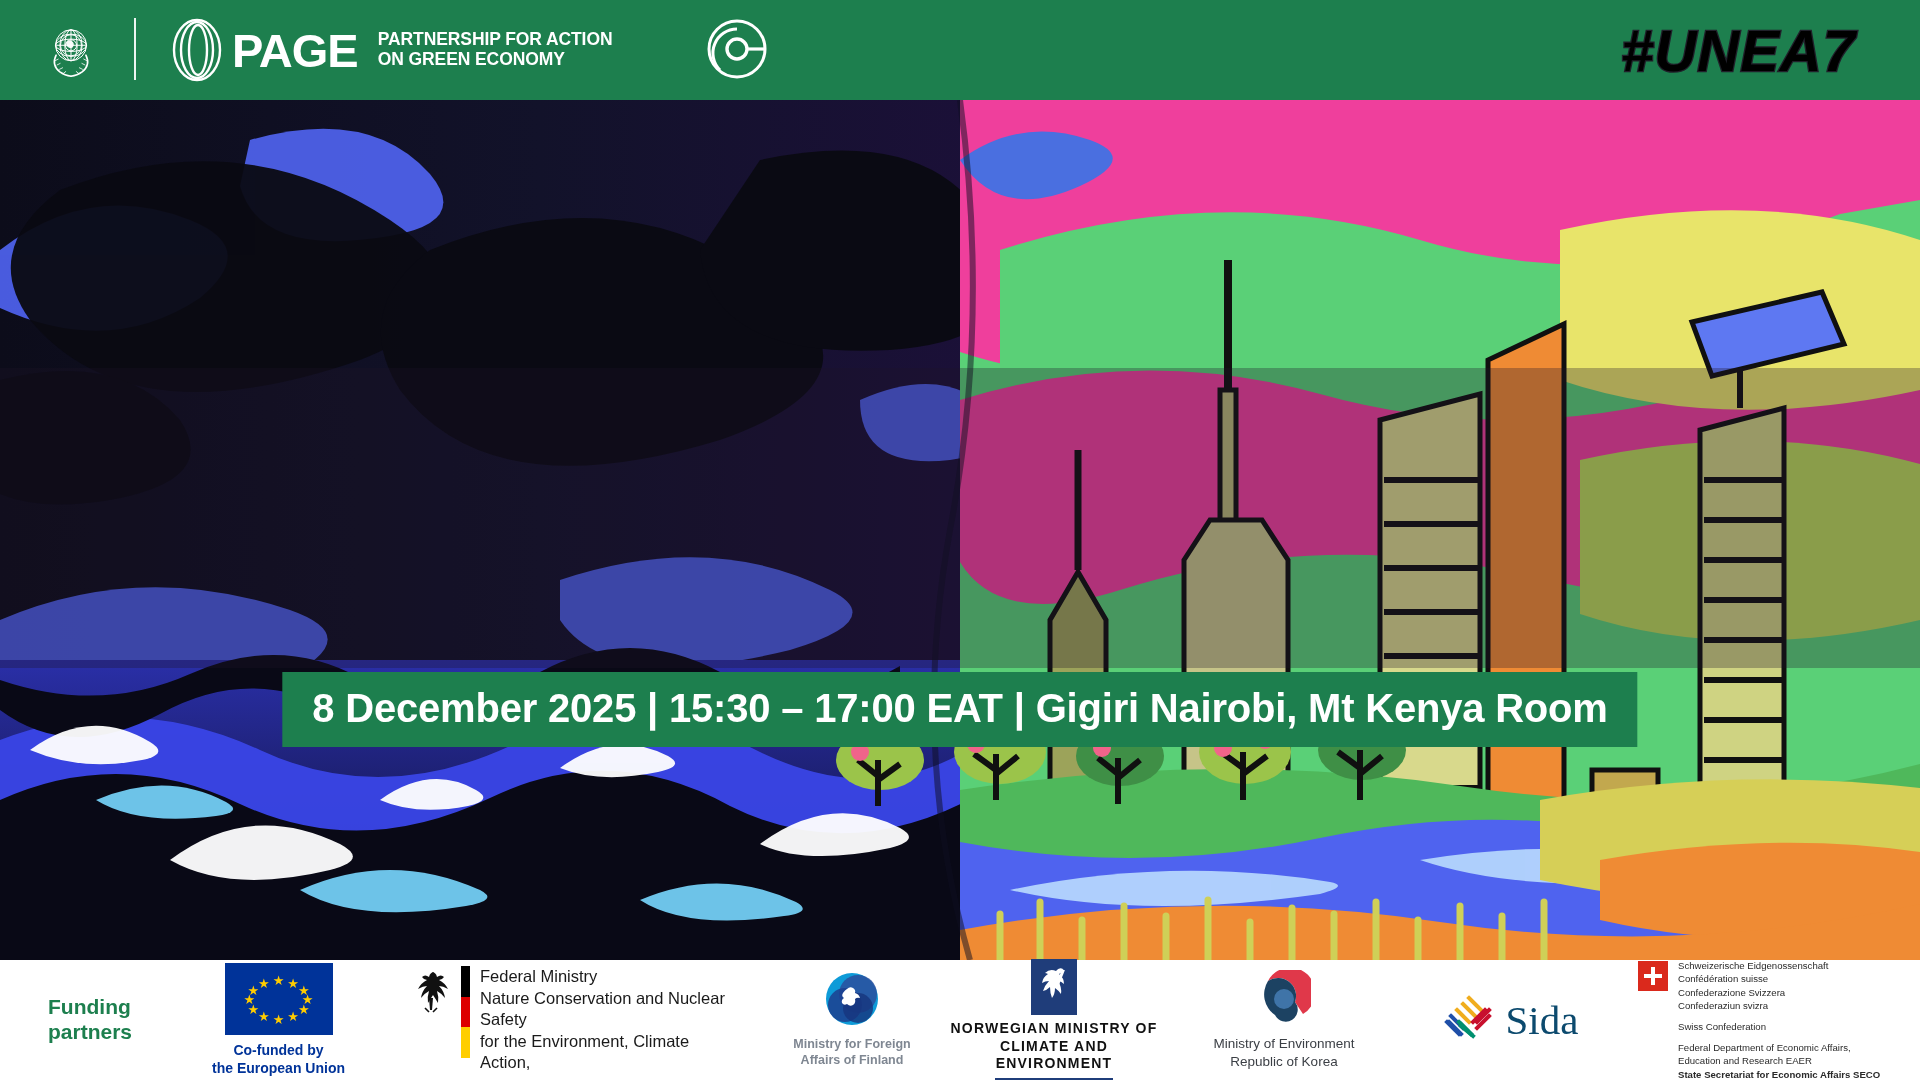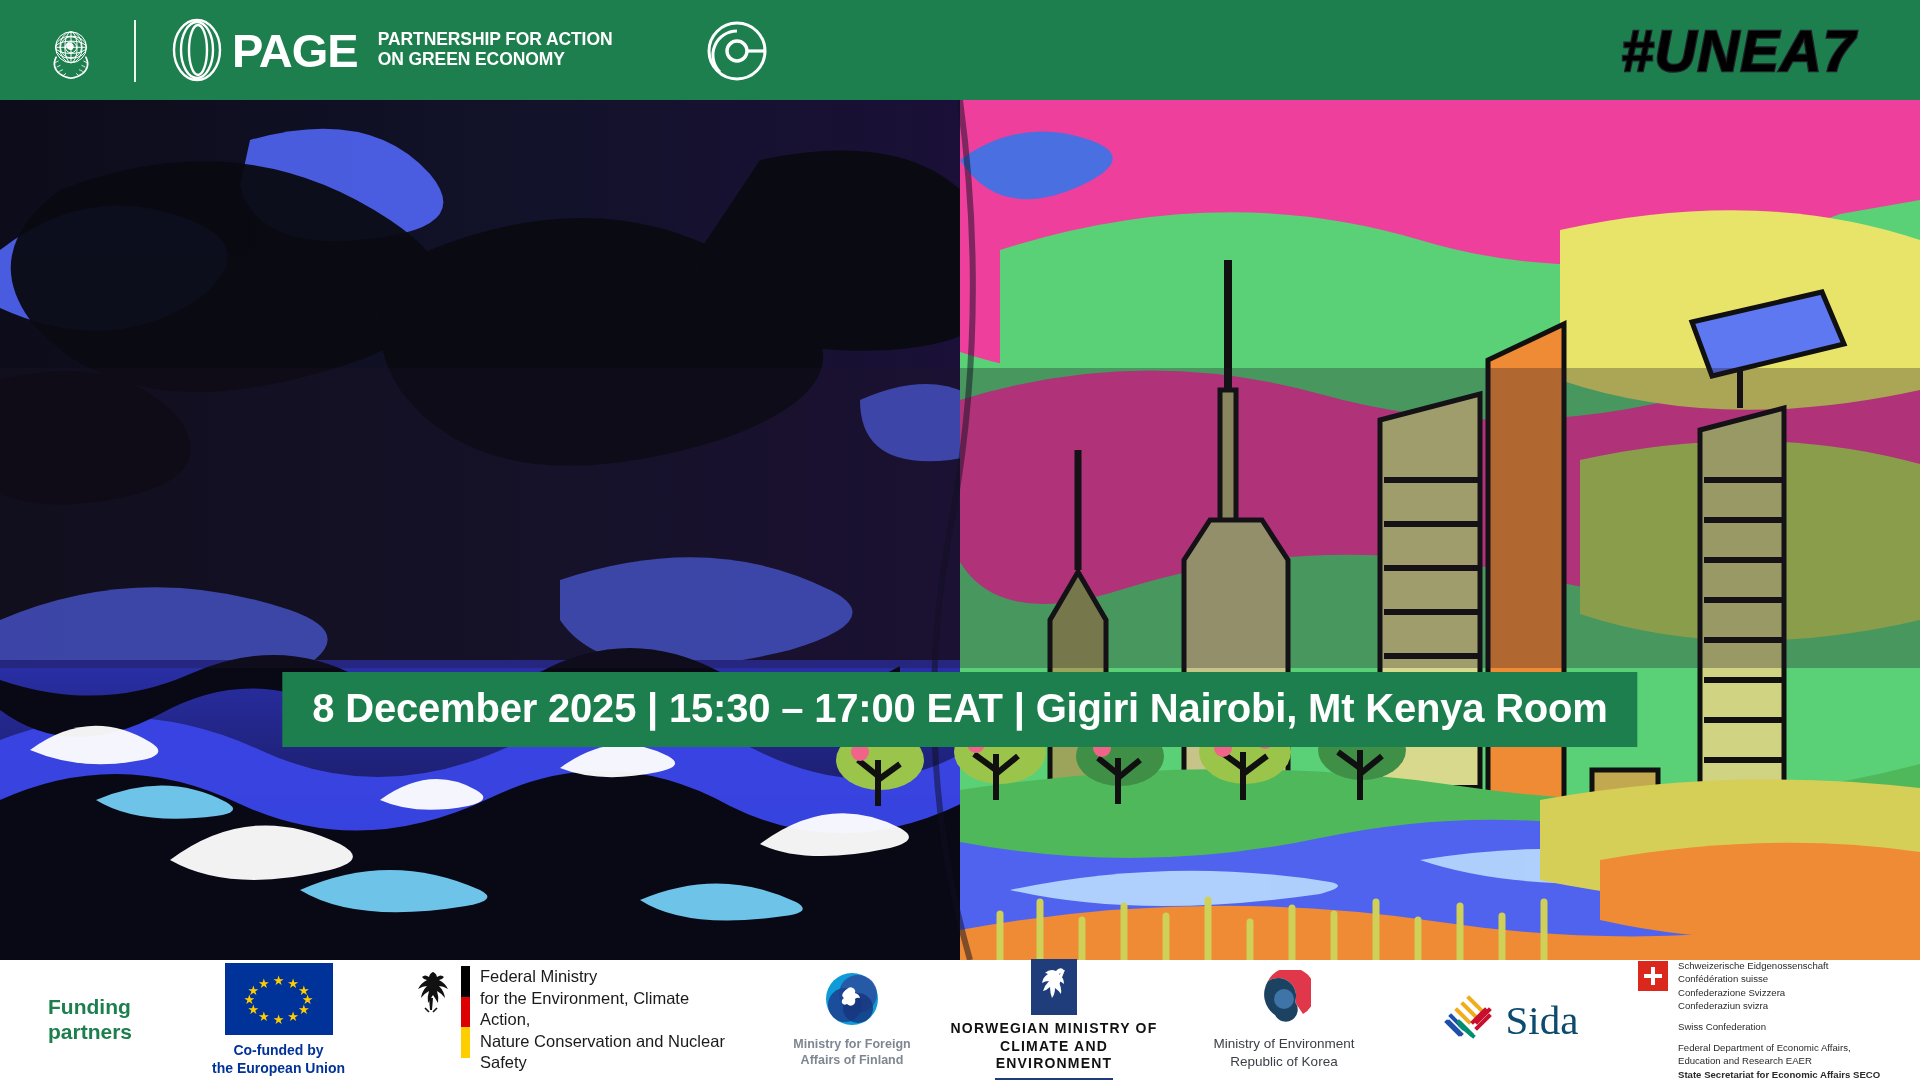--- a/index.html
+++ b/index.html
@@ -25,21 +25,21 @@
     position: absolute;
     left: 0; top: 0;
     width: 1920px;
     height: 100px;
     background: #1d7f4e;
     display: flex;
     align-items: center;
   }
   .header-left {
     display: flex;
-    align-items: flex-end;
+    align-items: flex-start;
     padding-left: 40px;
     gap: 10px;
   }
   .un-emblem { width: 62px; height: 62px; flex: none; }
   .hdr-divider {
     width: 2px;
     height: 62px;
     background: #ffffff;
     margin: 0 22px;
     opacity: .92;
@@ -559,22 +559,22 @@
       <svg class="de-eagle" viewBox="0 0 40 46">
         <g fill="#111111">
           <path d="M20 4 q5 0 6 5 q4 -3 7 0 q-2 3 -5 3 q6 3 9 9 q-5 -3 -9 -3 q5 5 6 12 q-4 -5 -8 -7 q2 6 1 12 q-3 -5 -5 -8 q-2 3 -5 8 q-1 -6 1 -12 q-4 2 -8 7 q1 -7 6 -12 q-4 0 -9 3 q3 -6 9 -9 q-3 0 -5 -3 q3 -3 7 0 q1 -5 6 -5z"></path>
           <path d="M18 30 l1 12 h2 l1 -12z"></path>
           <path d="M14 40 l4 4 M26 40 l-4 4" stroke="#111111" stroke-width="1.6" fill="none"></path>
         </g>
       </svg>
       <div class="de-flagbar"></div>
       <div class="de-text">
         <div>Federal Ministry</div>
+        <div>Nature Conservation and Nuclear Safety</div>
         <div>for the Environment, Climate Action,</div>
-        <div>Nature Conservation and Nuclear Safety</div>
       </div>
     </div>
 
     <div class="fi-block">
       <svg class="fi-mark" viewBox="0 0 54 54">
         <circle cx="27" cy="27" r="26" fill="#0e9bd8"></circle>
         <circle cx="33" cy="22" r="19" fill="#2a4f9e" opacity=".85"></circle>
         <circle cx="20" cy="33" r="17" fill="#1c3f8f" opacity=".85"></circle>
         <circle cx="33" cy="36" r="15" fill="#16357d" opacity=".8"></circle>
         <g fill="#ffffff">

